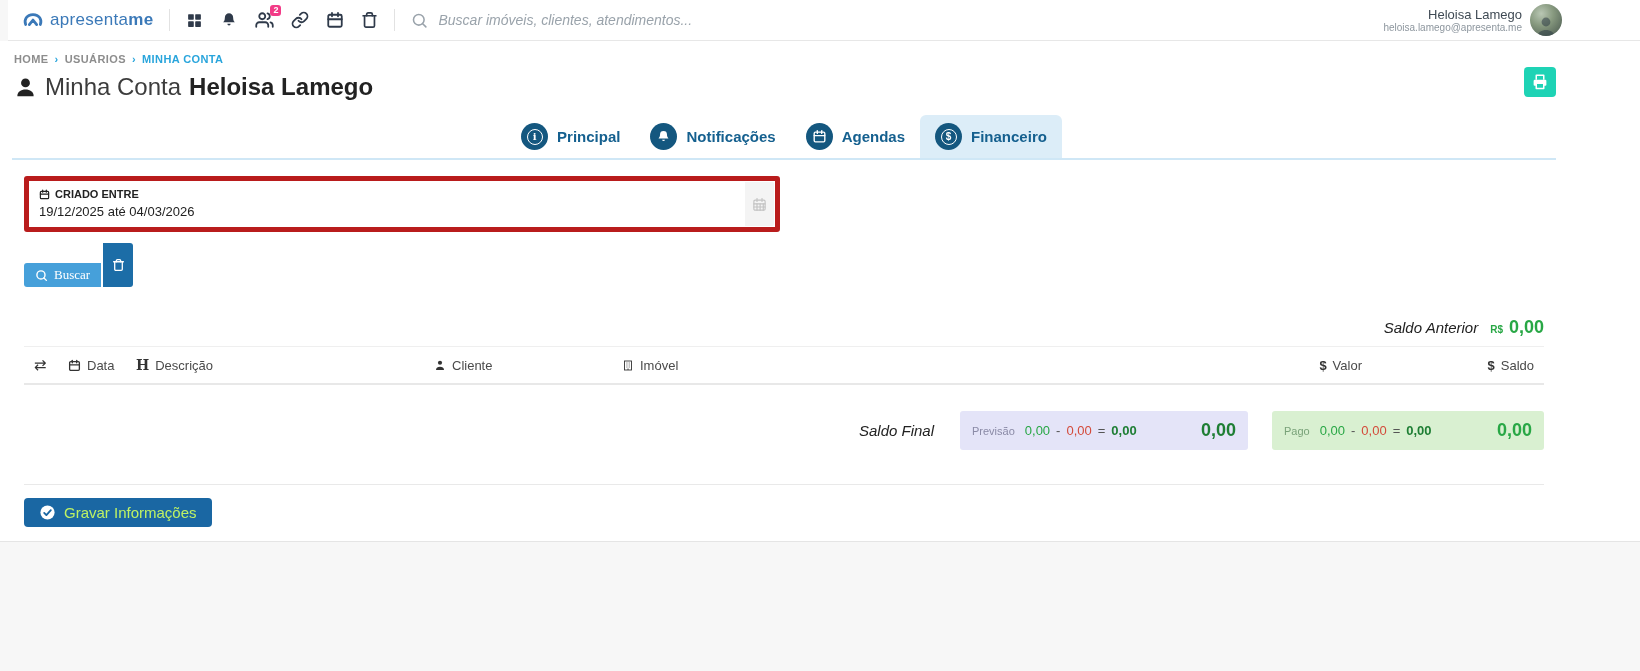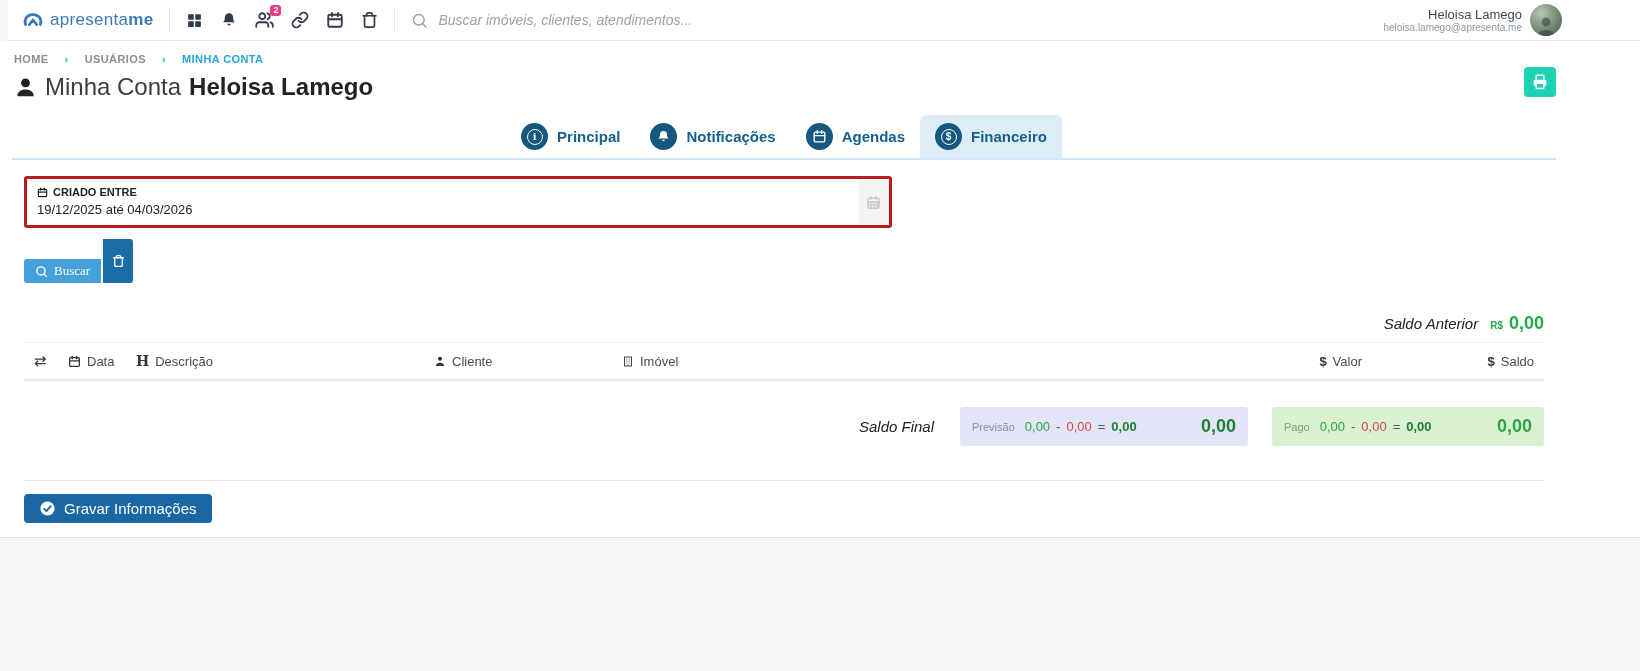--- a/index.html
+++ b/index.html
@@ -23,42 +23,42 @@
   .usertext { text-align:right; }
   .username { font-size:13px; color:#3f4a54; }
   .useremail { font-size:10px; color:#8d969e; }
   .avatar { width:32px; height:32px; border-radius:50%; background:radial-gradient(circle at 35% 30%, #b9c7b4 0%, #87997f 40%, #45544c 100%); overflow:hidden; position:relative; }
   .avatar svg { position:absolute; bottom:-2px; left:50%; transform:translateX(-50%); opacity:.55; }
 
   
   .main { background:#fff; border-bottom:1px solid #e5e5e5; padding-bottom:14px; min-height:428px; }
   .content { margin:0 84px 0 12px; position:relative; }
 
-  .breadcrumb { padding:12px 0 0 2px; font-size:11px; letter-spacing:.4px; color:#8d8d8d; display:flex; align-items:center; gap:16px; font-weight:600; }
+  .breadcrumb { padding:12px 0 0 2px; font-size:11px; letter-spacing:.4px; color:#8d8d8d; display:flex; align-items:center; gap:6px; font-weight:600; }
   .breadcrumb .chev { color:#29a5dc; font-weight:700; font-size:11px; }
   .crumb { cursor:pointer; }
   .crumb.active { color:#29a5dc; font-weight:700; }
 
   .titlebar { display:flex; align-items:center; gap:8px; padding:8px 0 2px 2px; }
   .titlebar .t-regular { font-size:24px; font-weight:400; color:#3c3c3c; }
   .titlebar .t-bold { font-size:24px; font-weight:700; color:#222; }
   .print-btn { position:absolute; right:0; top:26px; width:32px; height:30px; background:#1ed3b5; border:none; border-radius:4px; display:flex; align-items:center; justify-content:center; cursor:pointer; }
 
   
   .tabs { display:flex; justify-content:center; align-items:stretch; margin-top:12px; }
   .tab { display:flex; align-items:center; gap:9px; padding:8px 15px; cursor:pointer; border-radius:6px 6px 0 0; }
   .tab.active { background:#dcedf8; }
   .tab-circle { width:27px; height:27px; border-radius:50%; background:#14577f; display:flex; align-items:center; justify-content:center; color:#fff; flex:0 0 auto; }
   .tab-label { font-size:15px; font-weight:600; color:#15608f; }
   .ring { width:16px; height:16px; border:1.8px solid #fff; border-radius:50%; display:flex; align-items:center; justify-content:center; font-size:10px; font-weight:700; color:#fff; font-family:"DejaVu Serif", serif; }
 
   .panel { border-top:2px solid #cfe7f6; padding:16px 12px 0 12px; }
 
   
-  .datefield { position:relative; width:868px; border:3px solid #b91c1c; border-radius:3px; padding:7px 40px 8px 10px; background:#fff; cursor:text; }
+  .datefield { position:relative; width:756px; border:5px solid #b91c1c; border-radius:3px; padding:7px 40px 8px 10px; background:#fff; cursor:text; }
   .datefield-label { display:flex; align-items:center; gap:5px; font-size:11px; font-weight:700; color:#222; }
   .datefield-value { font-size:13px; color:#222; margin-top:4px; }
   .datefield-addon { position:absolute; top:1px; right:1px; bottom:1px; width:29px; background:#f4f4f4; border-radius:0 2px 2px 0; display:flex; align-items:center; justify-content:center; color:#c2c2c2; cursor:pointer; }
 
   .filter-actions { display:flex; gap:2px; margin-top:11px; }
   .btn-buscar { display:flex; align-items:center; gap:6px; background:#46a0da; color:#fff; border:none; border-radius:3px 0 0 3px; font-size:13px; padding:4px 11px; cursor:pointer; font-family:Liberation Serif, serif;margin-top:20px; }
   .btn-cleartrash { background:#1c6da7; border:none; border-radius:0 3px 3px 0; width:30px; display:flex; align-items:center; justify-content:center; color:#fff; cursor:pointer; }
 
   
   .prev-balance { display:flex; justify-content:flex-end; align-items:baseline; gap:12px; margin-top:30px; padding-right:0; }
@@ -93,21 +93,21 @@
   .num-green { color:#28a745; }
   .num-red { color:#d44a3a; }
   .num-op { color:#555; font-size:13px; }
   .num-result { font-weight:700; color:#1e7e34; font-size:13px; }
   .sb-total { margin-left:auto; font-size:18px; font-weight:700; }
   .forecast .sb-total { color:#1e7e34; }
   .paid .sb-total { color:#28a745; }
 
   .panel-divider { border-top:1px solid #e9e9e9; margin-top:34px; }
 
-  .btn-save { display:flex; align-items:center; gap:8px; background:#1a67a3; color:#ffffff; border:none; border-radius:4px; font-size:15px; padding:6px 15px; margin:13px 0 0 12px; cursor:pointer; font-family:"Liberation Sans", sans-serif; }
+  .btn-save { display:flex; align-items:center; gap:8px; background:#1a67a3; color:#bef264; border:none; border-radius:4px; font-size:15px; padding:6px 15px; margin:13px 0 0 12px; cursor:pointer; font-family:"Liberation Sans", sans-serif; }
 </style>
 </head>
 <body>
 
 <div class="topbar">
   <div class="brand">
     <span>
       <svg width="22" height="22" viewBox="0 0 24 24" fill="none" stroke="#3b79b8" stroke-width="3" stroke-linecap="round" stroke-linejoin="round">
         <path d="M4 17c-2-5 1-11 8-11s10 6 8 11"></path>
           <path d="M8 17l4-5 4 5"></path>

